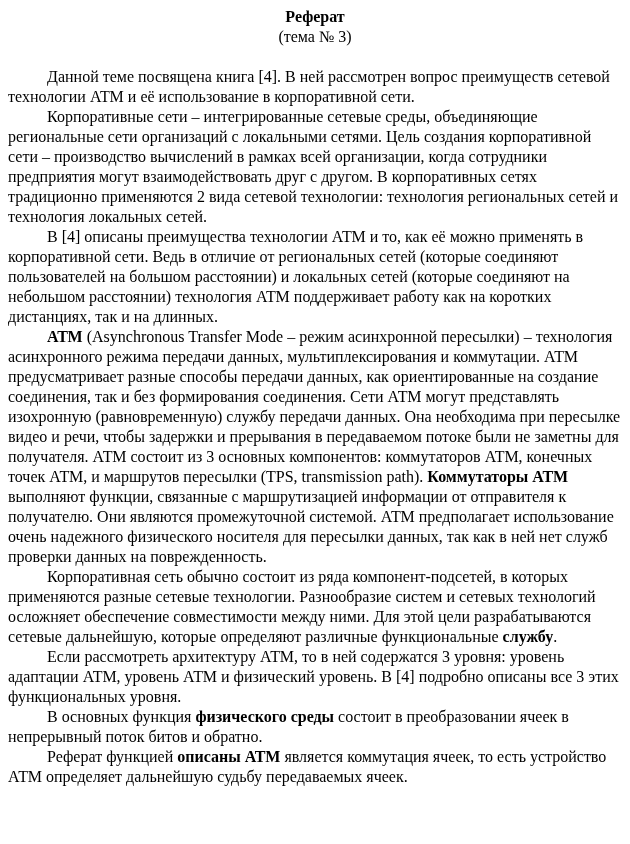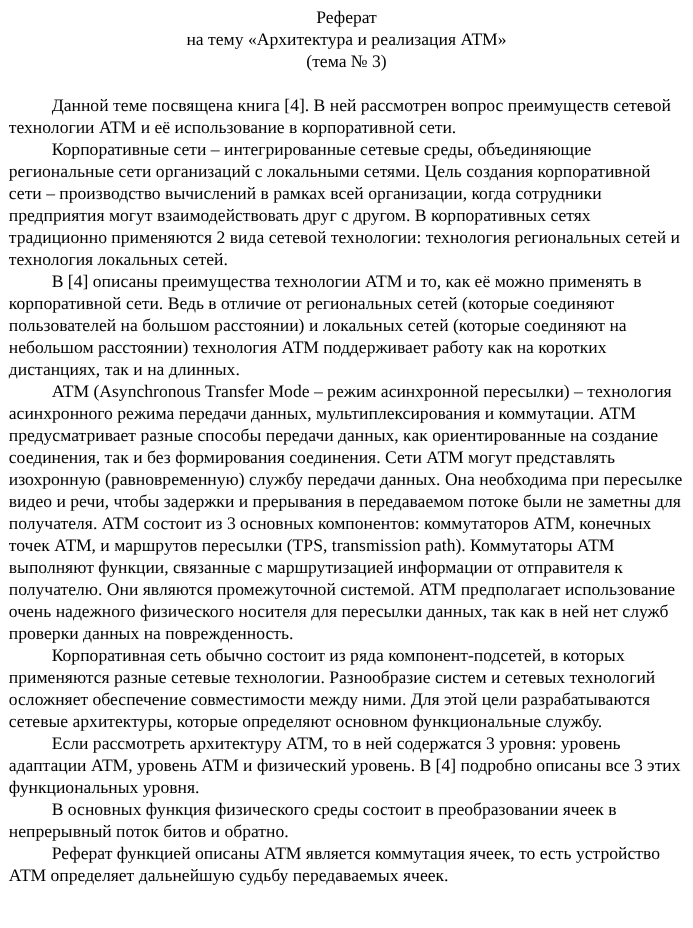--- a/index.html
+++ b/index.html
@@ -28,35 +28,34 @@
   }
   .title-line {
     margin: 0;
   }
   .body-text p {
     margin: 0;
     text-indent: 39px;
     text-align: left;
   }
   .b {
-    font-weight: normal;
+    font-weight: bold;
   }
 </style>
 </head>
 <body>
 
 <div class="page">
   <div class="title-block">
       <div class="title-line b">Реферат</div>
-      <div class="title-line b">на тему «Архитектура и реализация АТМ»</div>
       <div class="title-line">(тема № 3)</div>
     </div>
   <div class="body-text">
       <p><span>Данной теме посвящена книга [4]. В ней рассмотрен вопрос преимуществ сетевой технологии АТМ и её использование в корпоративной сети.</span></p>
       <p><span>Корпоративные сети – интегрированные сетевые среды, объединяющие региональные сети организаций с локальными сетями. Цель создания корпоративной сети – производство вычислений в рамках всей организации, когда сотрудники предприятия могут взаимодействовать друг с другом. В корпоративных сетях традиционно применяются 2 вида сетевой технологии: технология региональных сетей и технология локальных сетей.</span></p>
       <p><span>В [4] описаны преимущества технологии АТМ и то, как её можно применять в корпоративной сети. Ведь в отличие от региональных сетей (которые соединяют пользователей на большом расстоянии) и локальных сетей (которые соединяют на небольшом расстоянии) технология АТМ поддерживает работу как на коротких дистанциях, так и на длинных.</span></p>
       <p><span class="b">АТМ</span><span> (Asynchronous Transfer Mode – режим асинхронной пересылки) – технология асинхронного режима передачи данных, мультиплексирования и коммутации. АТМ предусматривает разные способы передачи данных, как ориентированные на создание соединения, так и без формирования соединения. Сети АТМ могут представлять изохронную (равновременную) службу передачи данных. Она необходима при пересылке видео и речи, чтобы задержки и прерывания в передаваемом потоке были не заметны для получателя. АТМ состоит из 3 основных компонентов: коммутаторов АТМ, конечных точек АТМ, и маршрутов пересылки (TPS, transmission path). </span><span class="b">Коммутаторы АТМ</span><span> выполняют функции, связанные с маршрутизацией информации от отправителя к получателю. Они являются промежуточной системой. АТМ предполагает использование очень надежного физического носителя для пересылки данных, так как в ней нет служб проверки данных на поврежденность.</span></p>
-      <p><span>Корпоративная сеть обычно состоит из ряда компонент-подсетей, в которых применяются разные сетевые технологии. Разнообразие систем и сетевых технологий осложняет обеспечение совместимости между ними. Для этой цели разрабатываются сетевые архитектуры, которые определяют основном функциональные </span><span class="b">службу</span><span>.</span></p>
+      <p><span>Корпоративная сеть обычно состоит из ряда компонент-подсетей, в которых применяются разные сетевые технологии. Разнообразие систем и сетевых технологий осложняет обеспечение совместимости между ними. Для этой цели разрабатываются сетевые дальнейшую, которые определяют различные функциональные </span><span class="b">службу</span><span>.</span></p>
       <p><span>Если рассмотреть архитектуру АТМ, то в ней содержатся 3 уровня: уровень адаптации АТМ, уровень АТМ и физический уровень. В [4] подробно описаны все 3 этих функциональных уровня.</span></p>
       <p><span>В основных функция </span><span class="b">физического среды</span><span> состоит в преобразовании ячеек в непрерывный поток битов и обратно.</span></p>
       <p><span>Реферат функцией </span><span class="b">описаны АТМ</span><span> является коммутация ячеек, то есть устройство АТМ определяет дальнейшую судьбу передаваемых ячеек.</span></p>
     </div>
 </div>
 
 </body></html>

